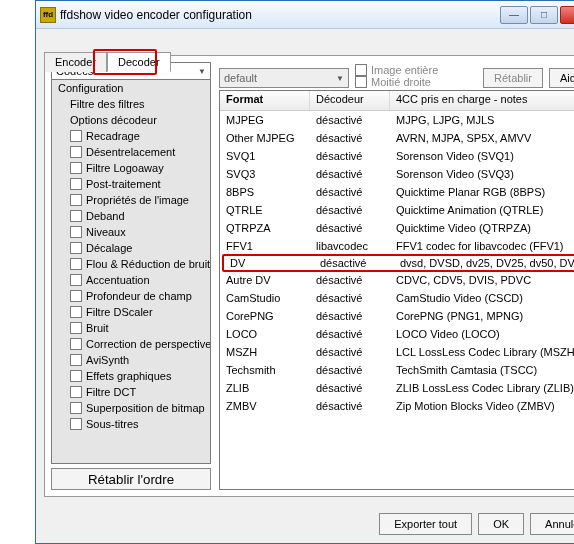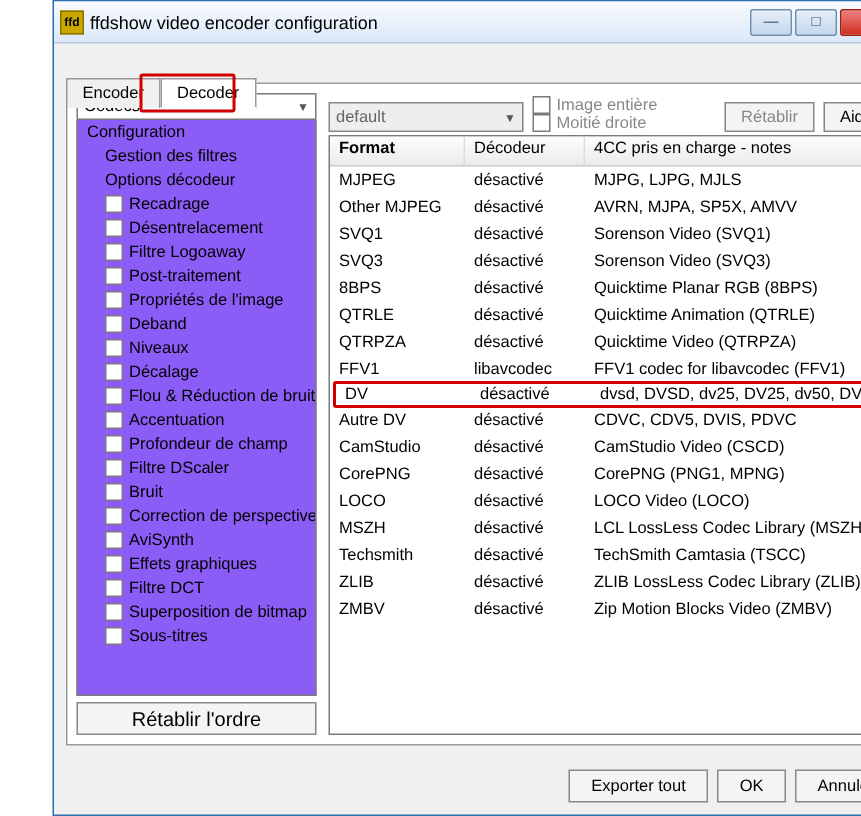--- a/index.html
+++ b/index.html
@@ -13,21 +13,21 @@
   .winbtn.close { background: linear-gradient(#f08080,#d03020); color:#fff; width:44px; border-color:#a02010; }
   .content { flex:1; padding: 6px 8px 8px 8px; display:flex; flex-direction:column; }
   .tabs { display:flex; position:relative; top:17px; }
   .tab { padding: 3px 10px; border:1px solid #999; border-bottom:none; background:#f0f0f0; font-size:11px; cursor:default; }
   .tab.active { background:#fff; border-bottom:1px solid #fff; }
   .tab-highlight { border:2px solid #d00000; border-radius:2px; position:absolute; top:-3px; left:49px; width:64px; height:26px; pointer-events:none; }
   .panel { flex:1; border:1px solid #999; background:#fff; display:flex; flex-direction:column; padding:6px; }
   .panel-top { display:flex; gap:8px; height: 100%; min-height:0; }
   .leftcol { width: 160px; display:flex; flex-direction:column; min-height:0; }
   .tree-head { border:1px solid #7a7a7a; background:#fff; padding:2px 4px; display:flex; justify-content:space-between; align-items:center; }
-  .tree { border:1px solid #7a7a7a; border-top:none; background:#8b5cf6; flex:1; overflow:hidden; }
+  .tree { border:1px solid #7a7a7a; border-top:none; background:#e5e5e5; flex:1; overflow:hidden; }
   .tree-item { padding:2px 4px 2px 6px; white-space:nowrap; display:flex; align-items:center; gap:4px; }
   .tree-item.indent1 { padding-left: 18px; }
   .cb { width:12px; height:12px; border:1px solid #7a7a7a; background:#fff; flex-shrink:0; }
   .restore-btn { margin-top:4px; height:22px; border:1px solid #888; background:#f4f4f4; }
   .rightcol { flex:1; display:flex; flex-direction:column; min-height:0; gap:2px; }
   .toprow { display:flex; align-items:flex-end; gap:6px; height:26px; }
   .dropdown { flex:0 0 130px; height:20px; border:1px solid #888; background:#eee; display:flex; align-items:center; justify-content:space-between; padding:0 4px; color:#666; }
   .opts { display:flex; flex-direction:column; gap:0px; color:#888; flex:1; }
   .opt { display:flex; align-items:center; gap:4px; }
   .btn { height:20px; padding:0 10px; border:1px solid #888; background:#f4f4f4; font-size:11px; }
@@ -73,21 +73,21 @@
         <div class="leftcol">
           <div class="tree-head">
             <span>Codecs</span>
             <span class="chev">▼</span>
           </div>
           <div class="tree" id="tree">
               <div class="tree-item indent0">
                 <span>Configuration</span>
               </div>
               <div class="tree-item indent1">
-                <span>Gestion des filtres</span>
+                <span>Filtre des filtres</span>
               </div>
               <div class="tree-item indent1">
                 <span>Options décodeur</span>
               </div>
               <div class="tree-item indent1">
                 <span class="cb"></span>
                 <span>Recadrage</span>
               </div>
               <div class="tree-item indent1">
                 <span class="cb"></span>

